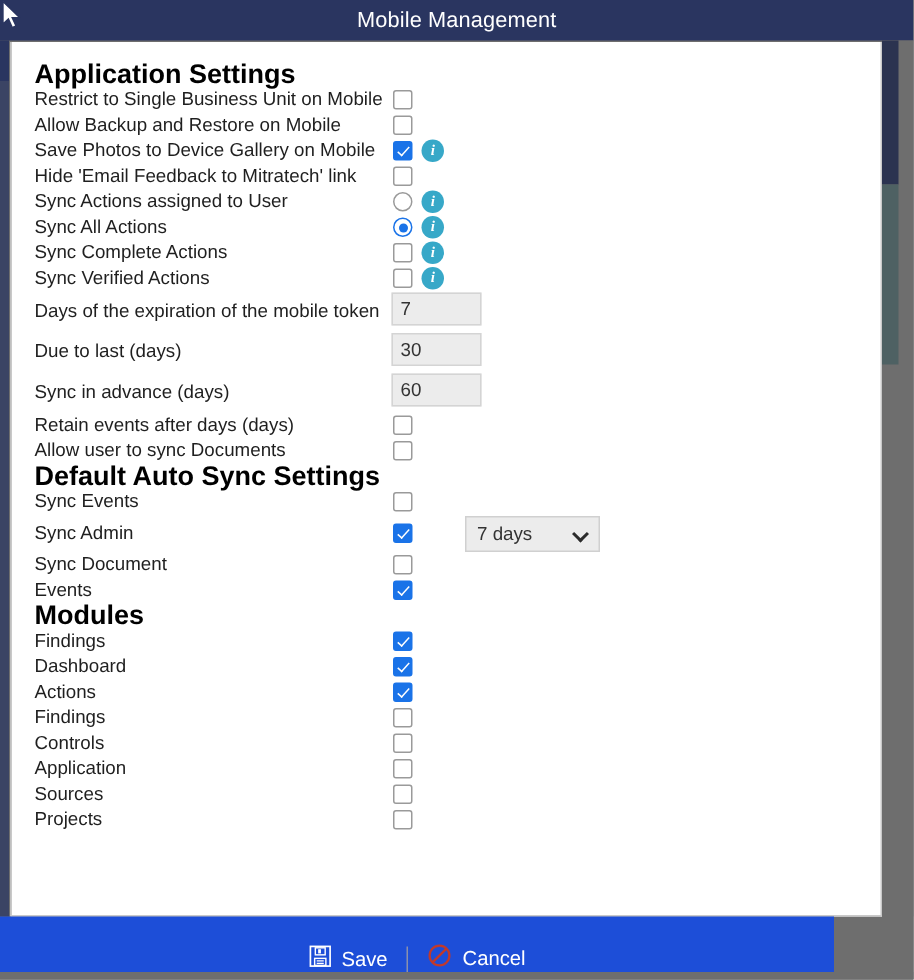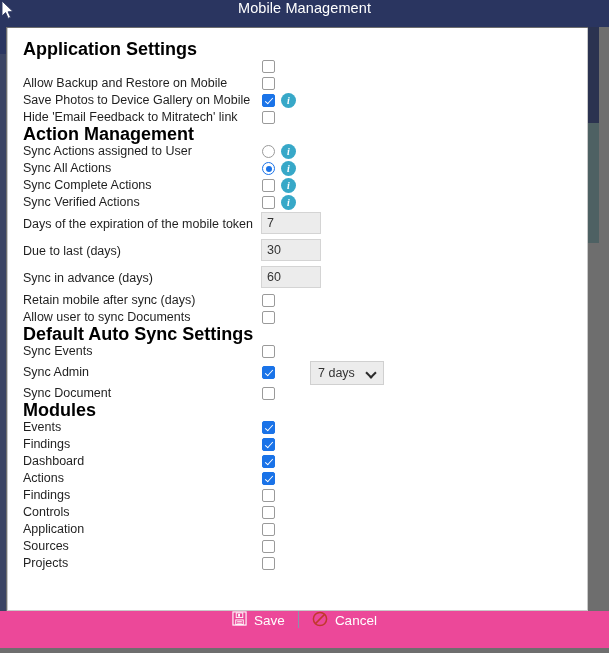--- a/index.html
+++ b/index.html
@@ -25,20 +25,21 @@
   
   .titlebar {
     position: absolute;
     left: 0; top: 0;
     width: 609px;
     height: 27px;
     background: #2a3560;
     color: #ffffff;
     font-size: 14.5px;
     display: flex;
+    align-items: center;
     justify-content: center;
     letter-spacing: .1px;
   }
 
   
   .left-rail {
     position: absolute;
     left: 0; top: 27px;
     width: 6px; height: 584px;
     background: #3b4464;
@@ -187,21 +188,21 @@
     padding: 0 0 0 5px;
     line-height: 20px;
     outline: none;
   }
 
   
   .tselect {
     position: absolute;
     left: 302px;
     top: 1px;
-    width: 74px;
+    width: 90px;
     height: 24px;
     box-sizing: border-box;
     background: #ececec;
     border: 1px solid #d0d0d0;
     color: #333;
     font-size: 12.5px;
     font-family: "Liberation Sans", sans-serif;
     padding-left: 7px;
     line-height: 22px;
   }
@@ -219,25 +220,25 @@
     width: 6px; height: 6px;
     border: solid #2b2b2b;
     border-width: 0 2px 2px 0;
     transform: rotate(45deg);
   }
 
   
   .footer {
     position: absolute;
     left: 0; top: 611px;
-    width: 609px;
+    width: 556px;
     height: 37px;
-    background: #ec4899;
+    background: #1d4ed8;
     display: flex;
-    align-items: flex-start;
+    align-items: flex-end;
     justify-content: center;
     gap: 13px;
   }
   .fbtn {
     display: flex;
     align-items: center;
     gap: 7px;
     color: #ffffff;
     font-size: 13.5px;
     cursor: pointer;
@@ -278,37 +279,35 @@
     <div class="rail-thumb"></div>
     <div class="rail-thumb2"></div>
   </div>
 
   <div class="panel">
     <div class="rows" id="rows-root">
         <div class="row section">
           <span class="label">Application Settings</span>
         </div>
         <div class="row">
+          <span class="label">Restrict to Single Business Unit on Mobile</span>
           <span class="cb"></span>
         </div>
         <div class="row">
           <span class="label">Allow Backup and Restore on Mobile</span>
           <span class="cb"></span>
         </div>
         <div class="row">
           <span class="label">Save Photos to Device Gallery on Mobile</span>
           <span class="cb checked"></span>
           <span class="info">i</span>
         </div>
         <div class="row">
           <span class="label">Hide 'Email Feedback to Mitratech' link</span>
           <span class="cb"></span>
-        </div>
-        <div class="row section">
-          <span class="label">Action Management</span>
         </div>
         <div class="row">
           <span class="label">Sync Actions assigned to User</span>
           <span class="rb"></span>
           <span class="info">i</span>
         </div>
         <div class="row">
           <span class="label">Sync All Actions</span>
           <span class="rb checked"></span>
           <span class="info">i</span>
@@ -329,21 +328,21 @@
         </div>
         <div class="row tall">
           <span class="label">Due to last (days)</span>
           <input type="text" class="tinput" value="30" style="">
         </div>
         <div class="row tall">
           <span class="label">Sync in advance (days)</span>
           <input type="text" class="tinput" value="60" style="">
         </div>
         <div class="row">
-          <span class="label">Retain mobile after sync (days)</span>
+          <span class="label">Retain events after days (days)</span>
           <span class="cb"></span>
         </div>
         <div class="row">
           <span class="label">Allow user to sync Documents</span>
           <span class="cb"></span>
         </div>
         <div class="row section">
           <span class="label">Default Auto Sync Settings</span>
         </div>
         <div class="row">
@@ -352,26 +351,26 @@
         </div>
         <div class="row tall-mid">
           <span class="label">Sync Admin</span>
           <span class="cb checked"></span>
           <span class="tselect"><span>7 days</span><span class="chev"></span></span>
         </div>
         <div class="row">
           <span class="label">Sync Document</span>
           <span class="cb"></span>
         </div>
+        <div class="row">
+          <span class="label">Events</span>
+          <span class="cb checked"></span>
+        </div>
         <div class="row section">
           <span class="label">Modules</span>
-        </div>
-        <div class="row">
-          <span class="label">Events</span>
-          <span class="cb checked"></span>
         </div>
         <div class="row">
           <span class="label">Findings</span>
           <span class="cb checked"></span>
         </div>
         <div class="row">
           <span class="label">Dashboard</span>
           <span class="cb checked"></span>
         </div>
         <div class="row">

